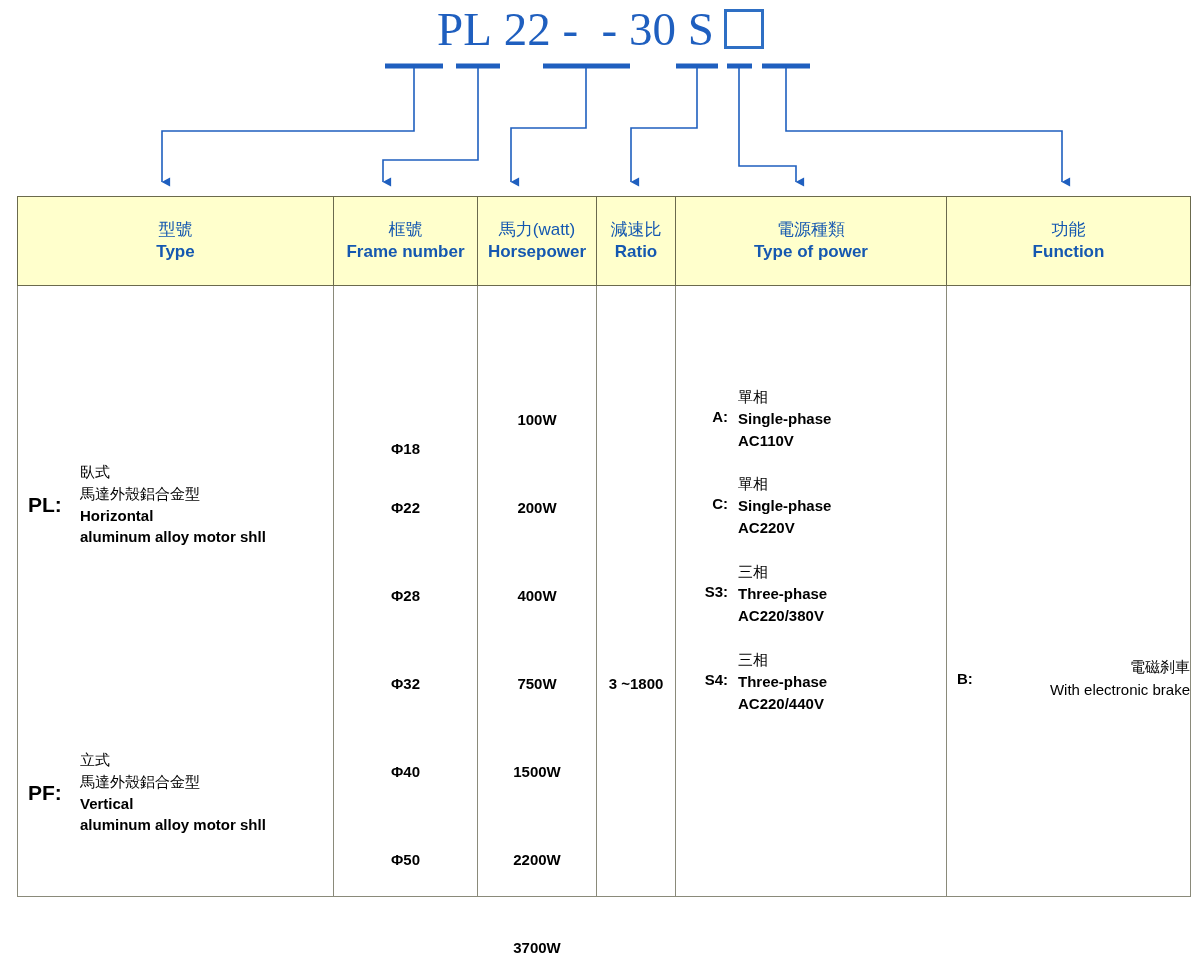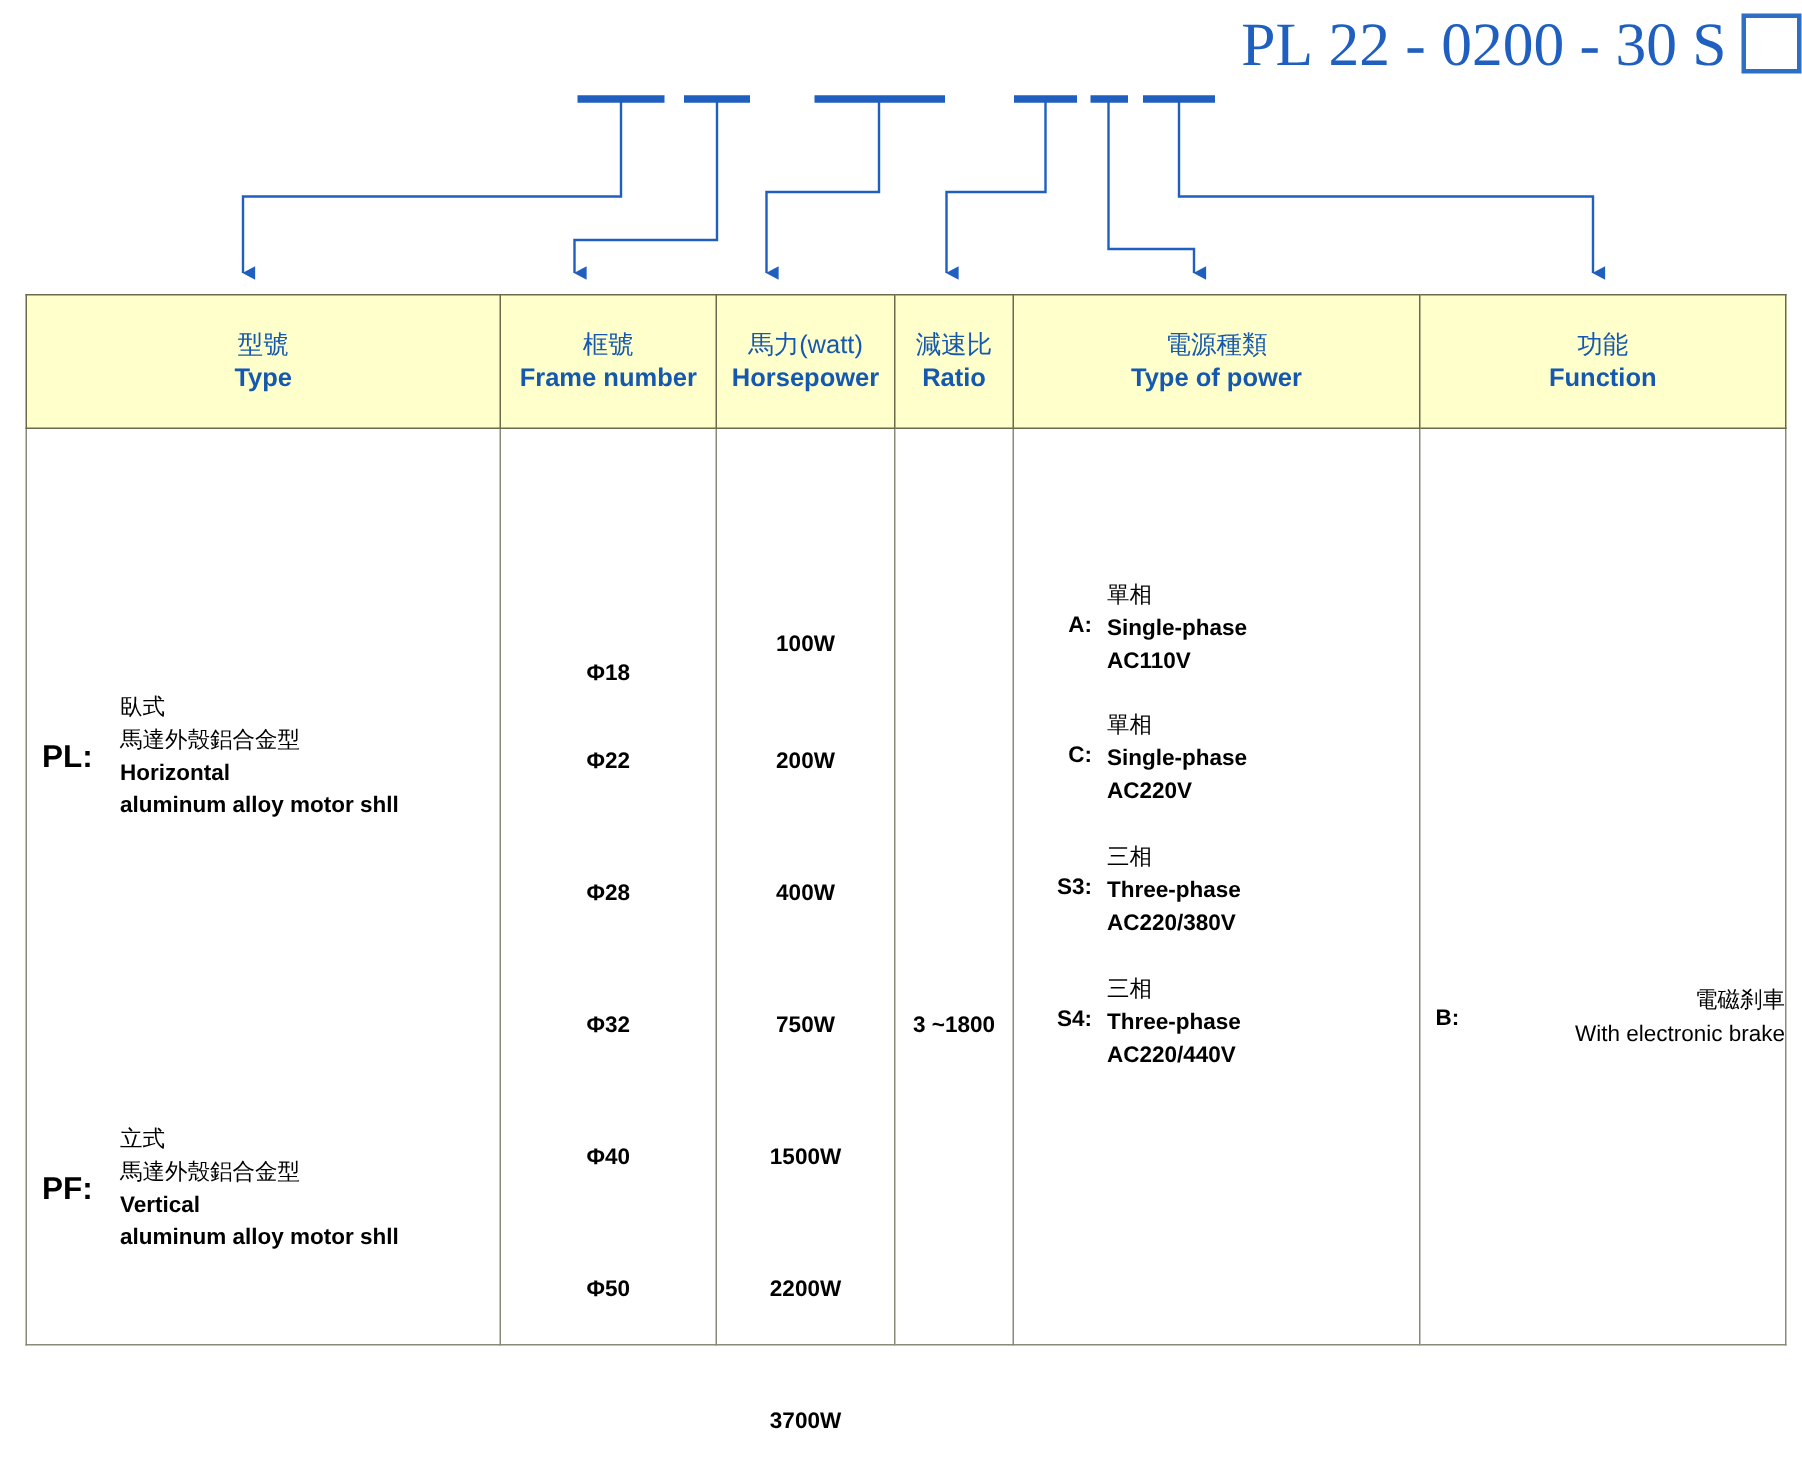--- a/index.html
+++ b/index.html
@@ -6,23 +6,23 @@
   body{
     width:1201px;height:977px;background:#ffffff;
     font-family:"Liberation Sans","DejaVu Sans",sans-serif;
     position:relative;overflow:hidden;
   }
   #stage{position:absolute;left:0;top:0;width:1201px;height:977px;}
 
   
   .code-title{
     position:absolute;left:0;top:0;width:1201px;height:58px;
-    display:flex;align-items:center;justify-content:flex-end;
+    display:flex;align-items:center;justify-content:center;
     font-family:"Liberation Serif","DejaVu Serif",serif;
-    font-size:41px;color:#1F5FBF;letter-spacing:0px;white-space:pre;
+    font-size:47px;color:#1F5FBF;letter-spacing:0px;white-space:pre;
   }
   .code-title .seg{display:inline-block;}
   .code-box{
     display:inline-block;width:40px;height:40px;
     border:3px solid #2E6FC4;box-sizing:border-box;
     vertical-align:-4px;margin-left:10px;
   }
 
   
   #wires{position:absolute;left:0;top:0;width:1201px;height:200px;}
@@ -90,21 +90,21 @@
   .fn-lines{flex:1;text-align:right;font-size:15px;line-height:1.5;color:#000;}
   .fn-lines .zh{font-weight:400;}
   .fn-lines .en{font-weight:normal;}
 </style>
 </head>
 <body>
 
 <div id="stage">
 
   <div class="code-title">
-    <span class="seg">PL</span><span> </span><span class="seg">22</span><span> </span><span class="seg">-</span><span> </span><span class="seg">0200</span><span> </span><span class="seg">-</span><span> </span><span class="seg">30</span><span> </span><span class="seg">S</span><span class="code-box"></span>
+    <span class="seg">PL</span><span> </span><span class="seg">22</span><span> </span><span class="seg">-</span><span> </span><span> </span><span class="seg">-</span><span> </span><span class="seg">30</span><span> </span><span class="seg">S</span><span class="code-box"></span>
   </div>
 
   <svg id="wires" viewBox="0 0 1201 200">
     <defs>
       <marker id="ah" markerWidth="10" markerHeight="10" refX="5" refY="8.6" orient="auto" markerUnits="userSpaceOnUse">
         <path d="M0.5,0.5 L9.5,0.5 L5,9 Z" fill="#1F5FBF"></path>
       </marker>
     </defs>
     <g stroke="#1F5FBF" fill="none">
 
@@ -195,21 +195,21 @@
             <div class="stack" style="top:213px;">Φ22</div>
             <div class="stack" style="top:301px;">Φ28</div>
             <div class="stack" style="top:389px;">Φ32</div>
             <div class="stack" style="top:477px;">Φ40</div>
             <div class="stack" style="top:565px;">Φ50</div>
           </div>
         </td>
 
         <td class="c-hp">
           <div class="cellbox">
-            <div class="stack" style="top:125px;margin-top:10px;">100W</div>
+            <div class="stack" style="top:125px;">100W</div>
             <div class="stack" style="top:213px;">200W</div>
             <div class="stack" style="top:301px;">400W</div>
             <div class="stack" style="top:389px;">750W</div>
             <div class="stack" style="top:477px;">1500W</div>
             <div class="stack" style="top:565px;">2200W</div>
             <div class="stack" style="top:653px;">3700W</div>
           </div>
         </td>
 
         <td class="c-ratio">

